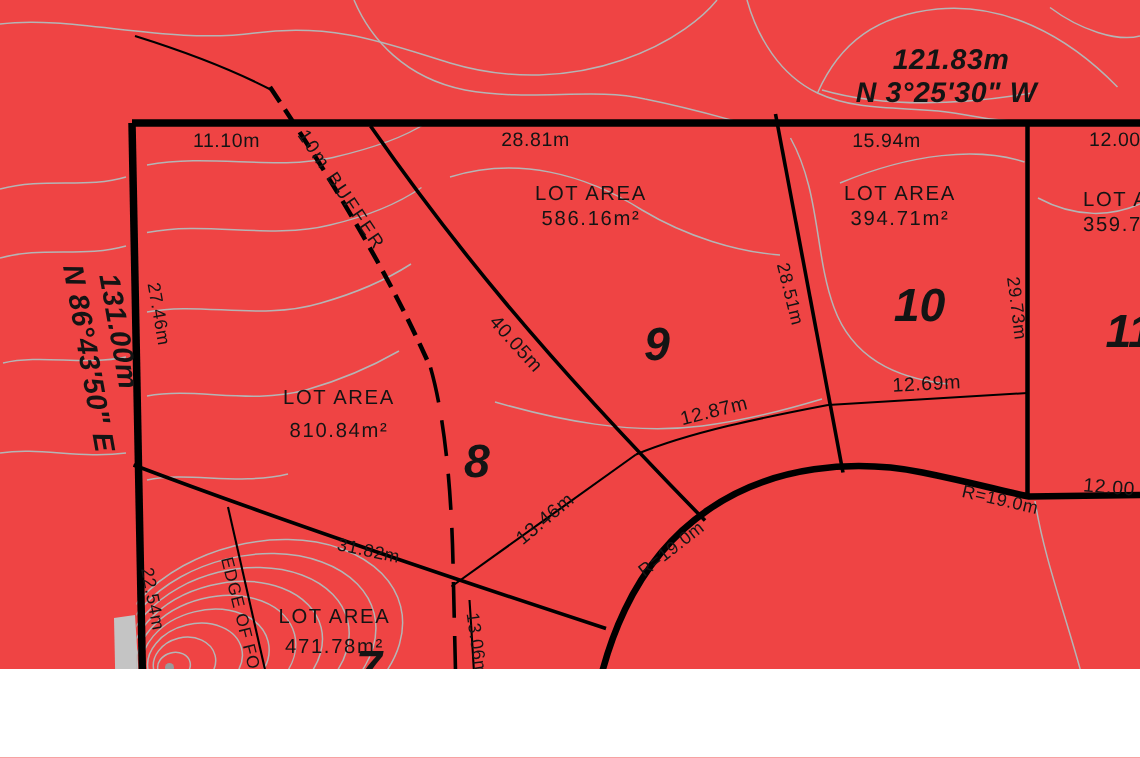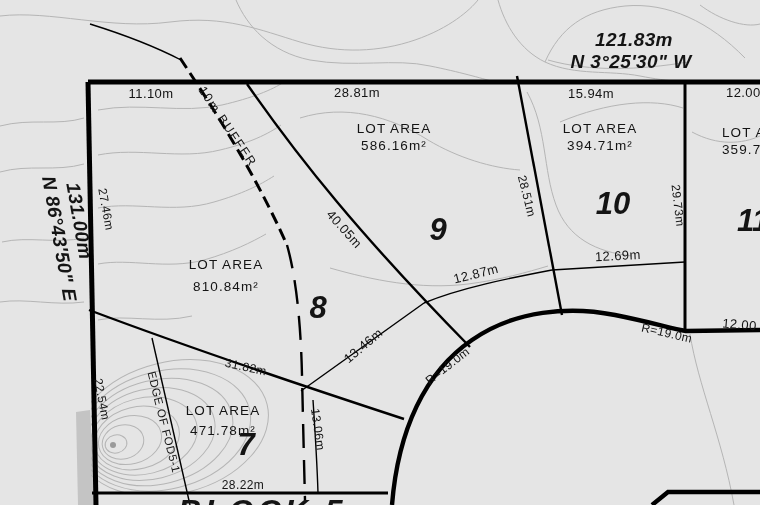--- a/index.html
+++ b/index.html
@@ -1,16 +1,16 @@
 <!DOCTYPE html>
 <html><head>
 <meta charset="utf-8">
 <style>
   html,body{margin:0;padding:0;background:#fff;}
-  .stage{position:relative;width:760px;height:505px;overflow:hidden;background:#e5e5e5;}
+  .stage{position:relative;width:760px;height:446px;overflow:hidden;background:#ef4444;}
   svg{display:block;}
   text{fill:#141414;}
   .dim{font-family:"Liberation Sans",sans-serif;font-size:13px;letter-spacing:.4px;}
   .dim12{font-size:12px;}
   .area{font-family:"Liberation Sans",sans-serif;font-size:13.5px;letter-spacing:1.1px;}
   .lotnum{font-family:"Liberation Sans",sans-serif;font-size:31px;font-weight:bold;font-style:italic;}
   .bearing{font-family:"Liberation Sans",sans-serif;font-weight:bold;font-style:italic;font-size:19px;letter-spacing:.4px;}
   .note{font-family:"Liberation Sans",sans-serif;font-size:12.5px;letter-spacing:1.6px;}
   .edge-note{font-family:"Liberation Sans",sans-serif;font-size:11.5px;letter-spacing:.6px;}
   .block{font-family:"Liberation Sans",sans-serif;font-size:32px;font-weight:bold;font-style:italic;letter-spacing:4px;}

